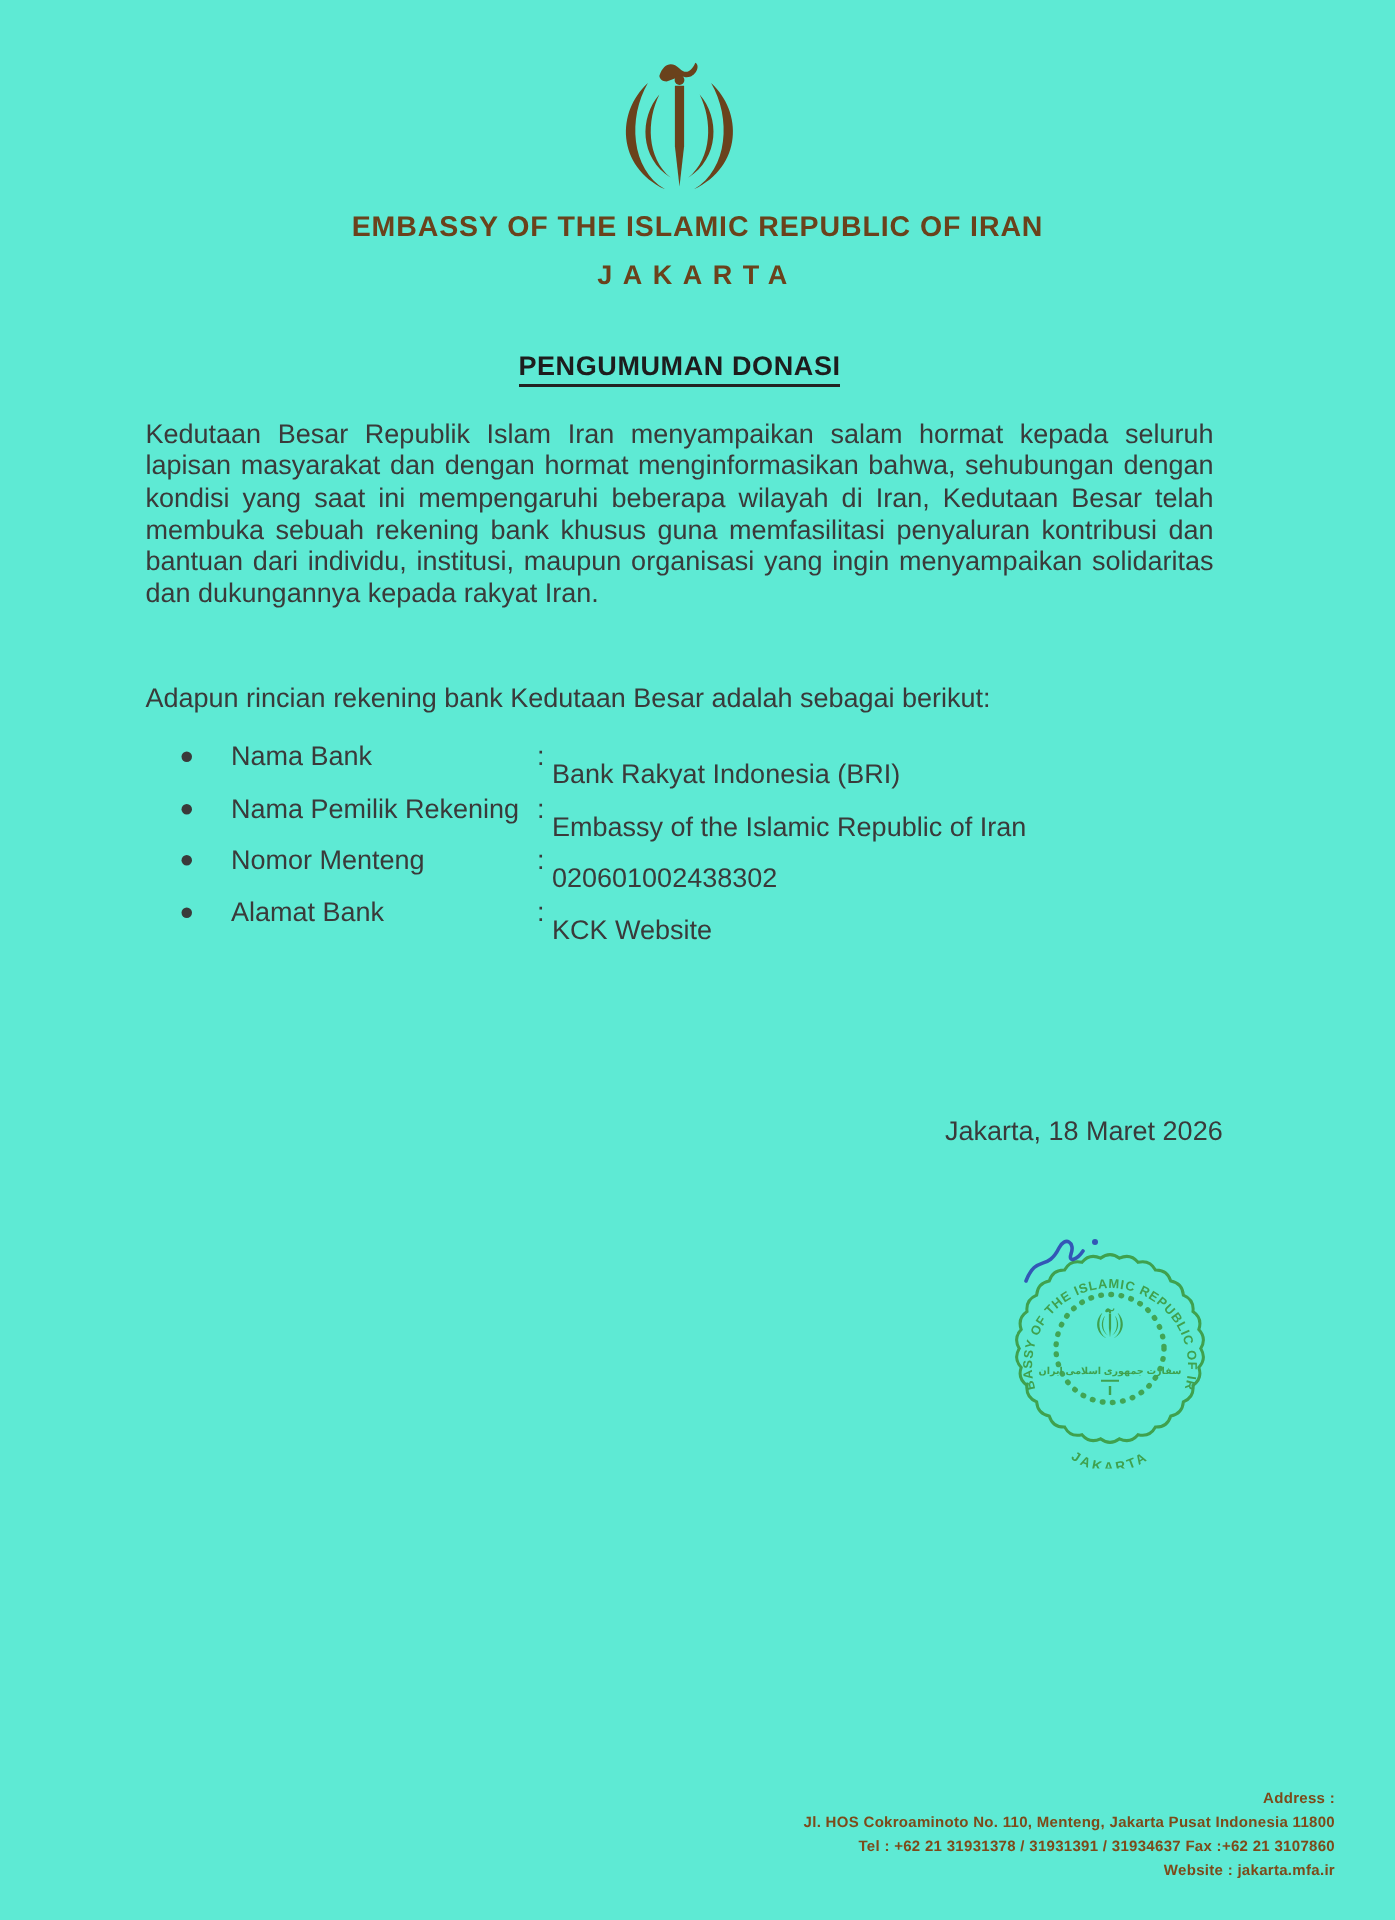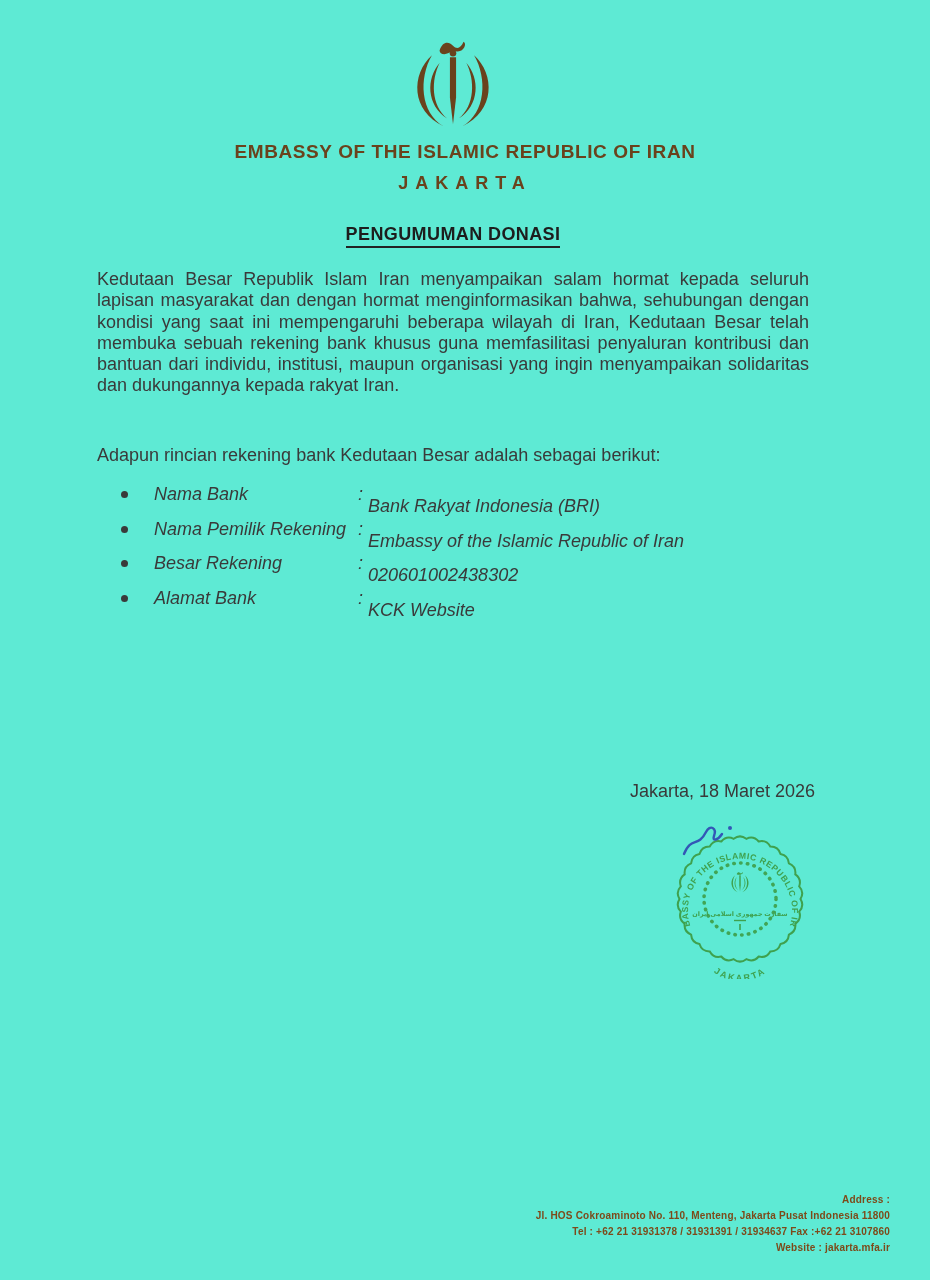--- a/index.html
+++ b/index.html
@@ -16,38 +16,38 @@
   .emblem-main use { fill:#6a421c; }
   .org-name {
     position:absolute; top:141px; left:0; right:0;
     font-size:19px; font-weight:bold; letter-spacing:.6px; color:#6a421c;
   }
   .org-city {
     position:absolute; top:173px; left:0; right:0;
     font-size:18px; font-weight:bold; letter-spacing:7px; color:#6a421c;
   }
   
-  .body-block { position:absolute; left:97px; top:224px; width:712px; }
+  .body-block { position:absolute; left:97px; top:234px; width:712px; }
   .doc-title { text-align:center; font-size:18px; font-weight:bold; color:#1d1d1d; letter-spacing:.4px; margin-bottom:24px; }
   .doc-title span { border-bottom:2px solid #222; padding-bottom:2px; }
   .para {
     font-size:18px; line-height:21.3px; text-align:justify; color:#3a3a3a;
     margin-bottom:17px;
   }
   .para.no-just { text-align:left;margin-top:48px; }
   .details { margin:4px 0 17px 0; }
-  .detail-row { display:flex; line-height:22.7px; font-size:18px; color:#3a3a3a;font-style:italic; }
+  .detail-row { display:flex; line-height:22.7px; font-size:18px; color:#3a3a3a; }
   .bullet-dot {
     width:7px; height:7px; border-radius:50%; background:#3a3a3a;
     margin:8px 0 0 24px; flex:0 0 7px;
   }
   .detail-label { margin-left:26px; width:204px; flex:0 0 204px; }
   .detail-sep { width:10px; flex:0 0 10px; }
   .detail-value { flex:1;margin-top:12px; }
-  .dateline { position:absolute; left:630px; top:781px; font-size:18px; color:#3a3a3a; }
+  .dateline { position:absolute; left:630px; top:744px; font-size:18px; color:#3a3a3a; }
   
   .stamp-wrap { position:absolute; left:660px; top:819px; width:160px; height:160px; }
   .stamp-wrap svg { width:160px; height:160px; }
   .stamp-green { stroke:#3fa14e; fill:none; }
   .stamp-text { fill:#3fa14e; font-family:"Liberation Sans","DejaVu Sans",sans-serif; font-weight:bold; }
   .stamp-wrap use { fill:#3fa14e; }
   .pen-mark { position:absolute; left:678px; top:820px; width:80px; height:44px; }
   
   .footer {
     position:absolute; left:0; top:1192px; width:890px; text-align:right;
@@ -102,21 +102,21 @@
         <span class="detail-value">Bank Rakyat Indonesia (BRI)</span>
       </div>
       <div class="detail-row">
         <span class="bullet-dot"></span>
         <span class="detail-label">Nama Pemilik Rekening</span>
         <span class="detail-sep">:</span>
         <span class="detail-value">Embassy of the Islamic Republic of Iran</span>
       </div>
       <div class="detail-row">
         <span class="bullet-dot"></span>
-        <span class="detail-label">Besar Rekening</span>
+        <span class="detail-label">Nomor Menteng</span>
         <span class="detail-sep">:</span>
         <span class="detail-value">020601002438302</span>
       </div>
       <div class="detail-row">
         <span class="bullet-dot"></span>
         <span class="detail-label">Alamat Bank</span>
         <span class="detail-sep">:</span>
         <span class="detail-value">KCK Website</span>
       </div>
     </div>

